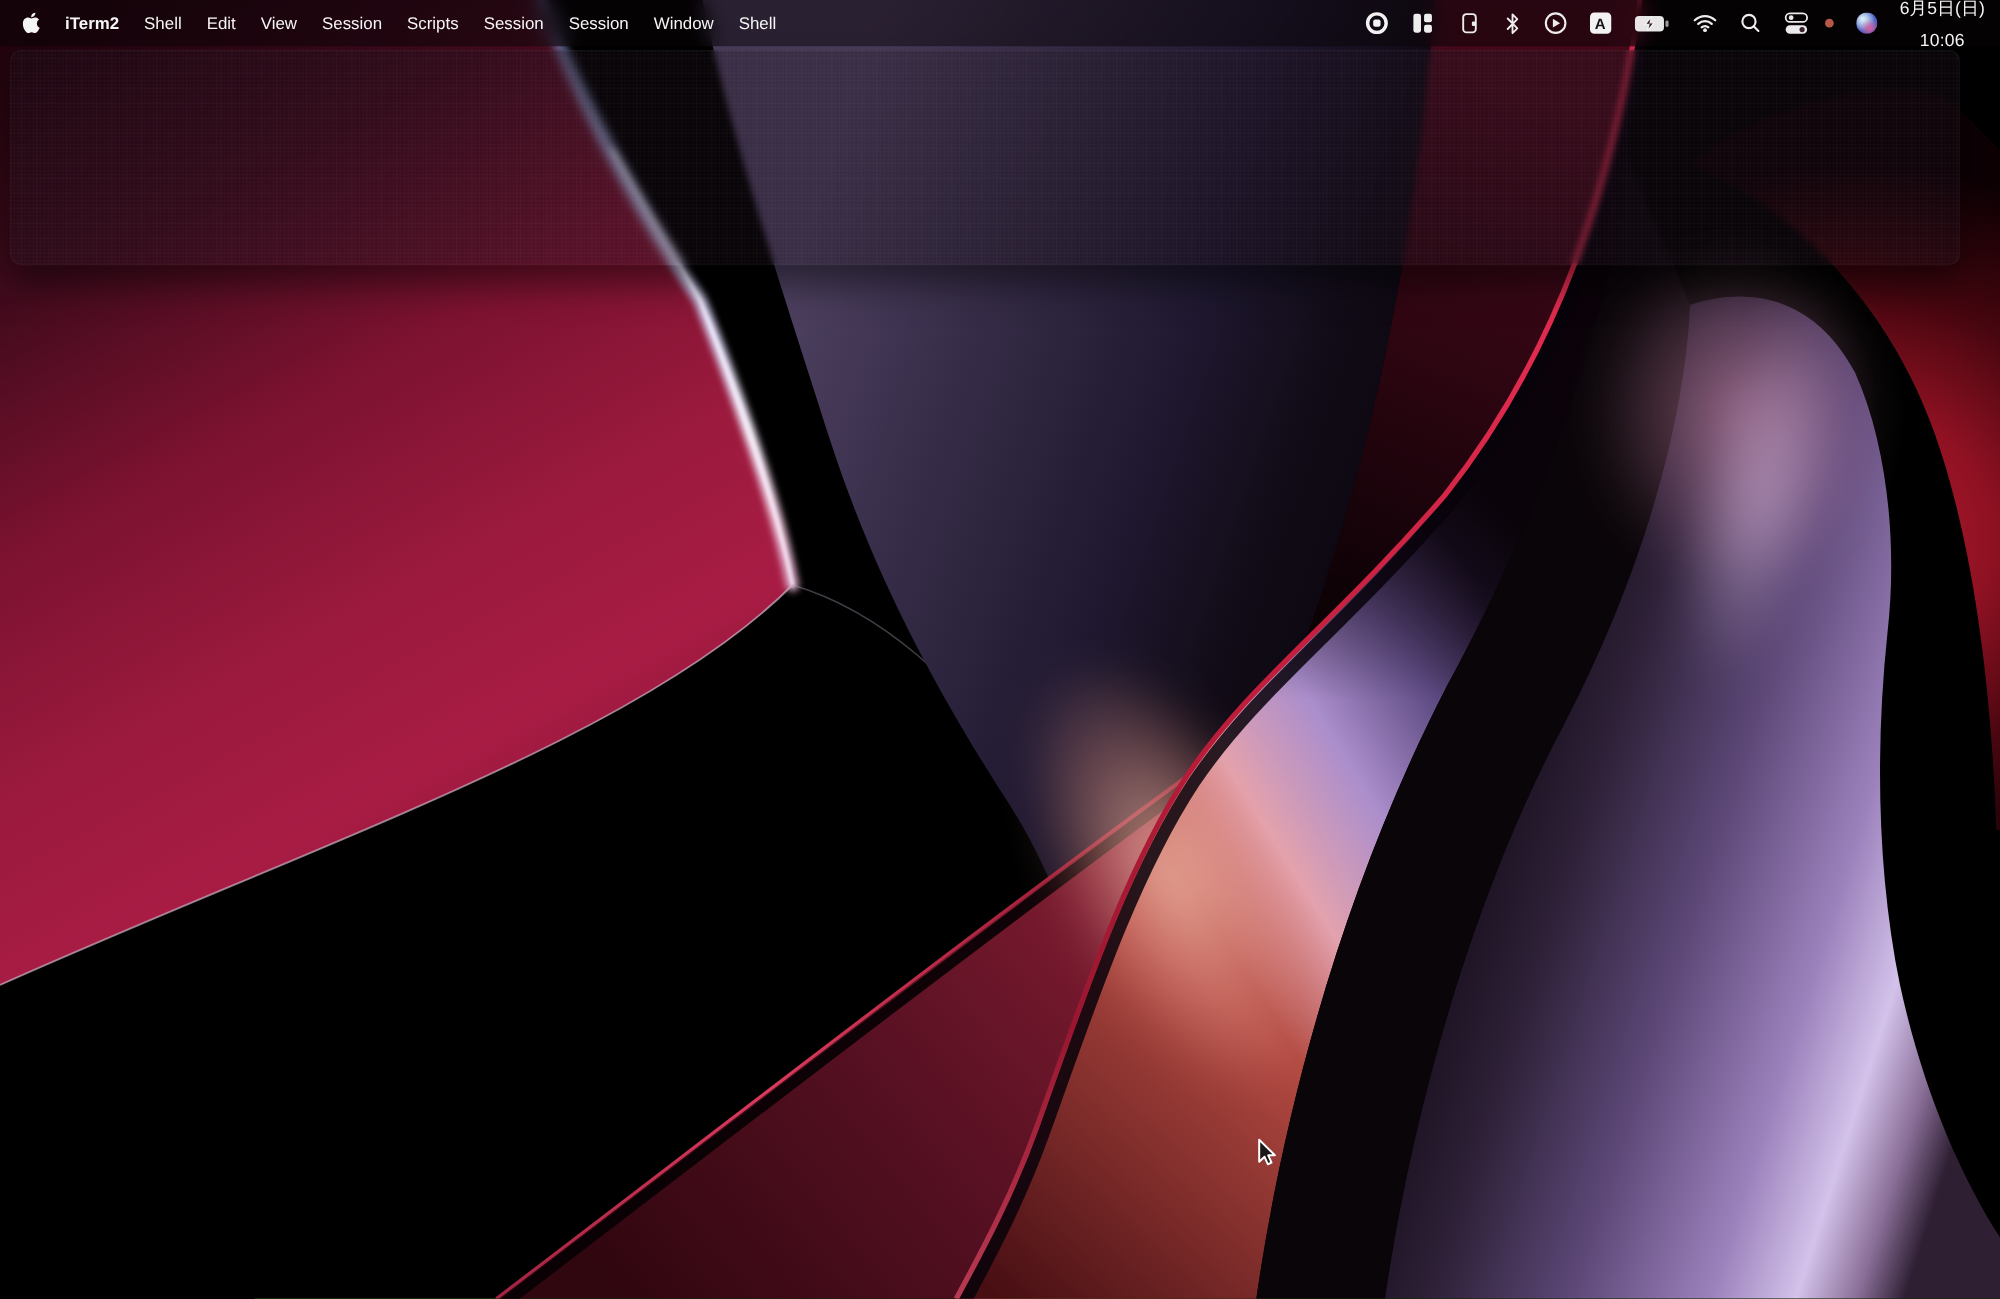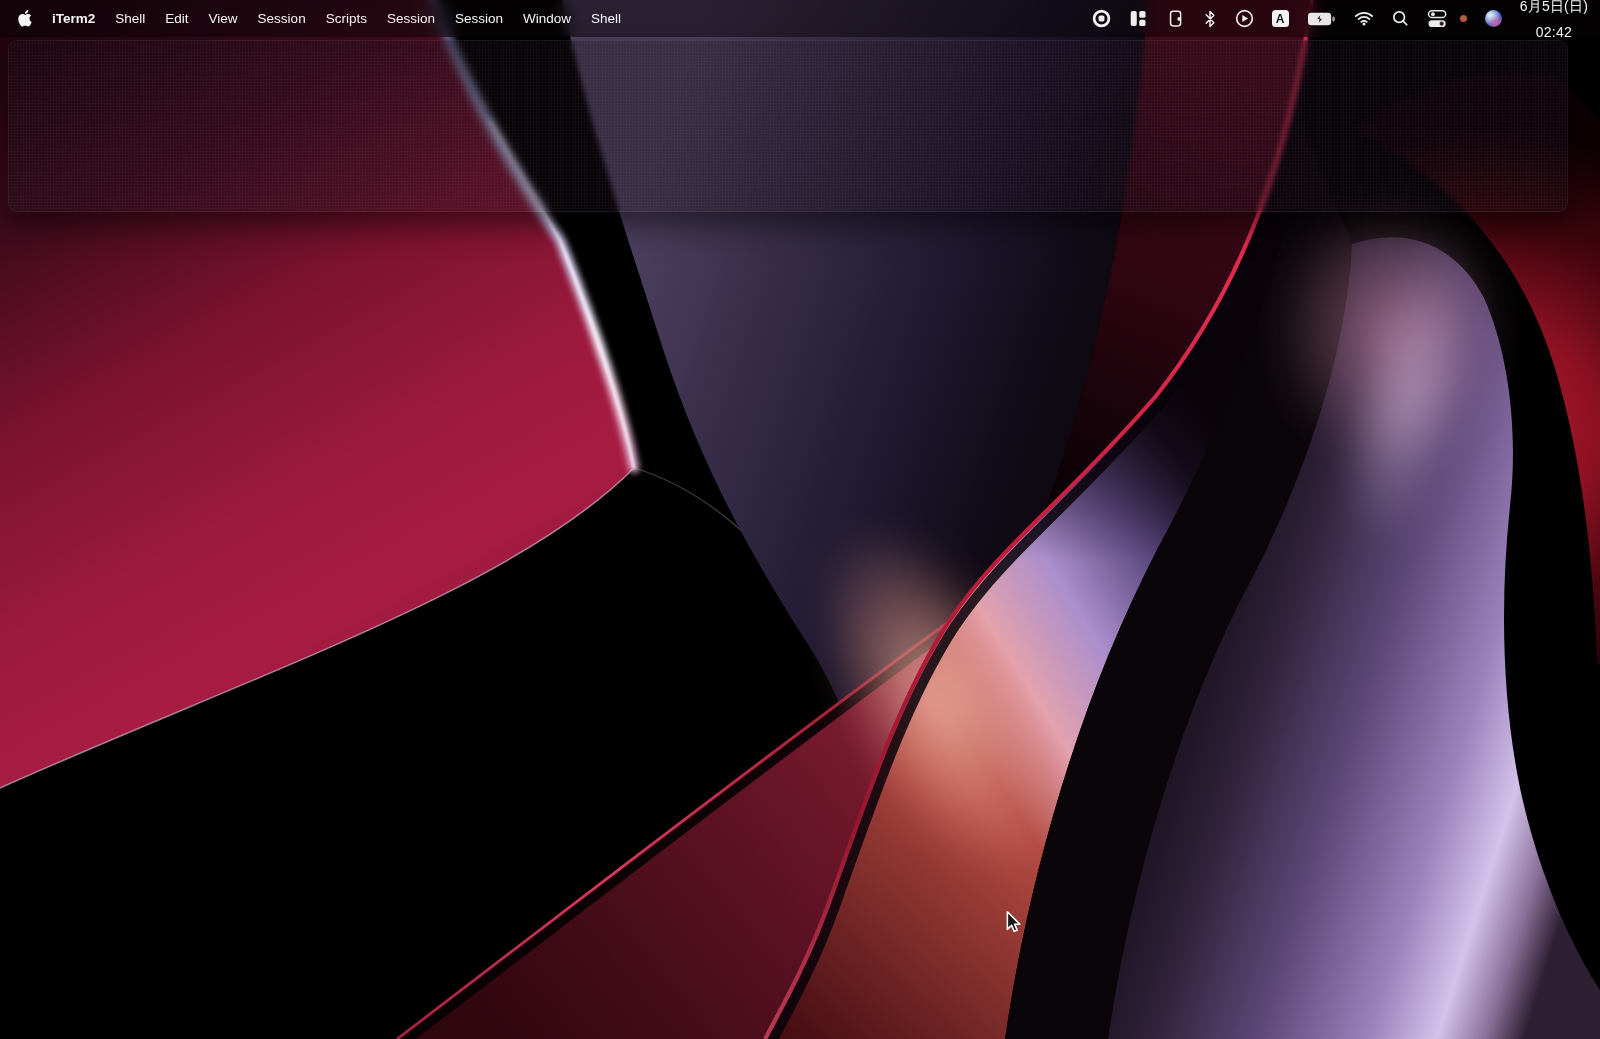--- a/index.html
+++ b/index.html
@@ -287,21 +287,21 @@
             <rect x="1.6" y="1.8" width="18" height="7.2" rx="3.6" fill="none" stroke="rgba(255,255,255,.92)" stroke-width="1.5"></rect>
             <circle cx="6.2" cy="5.4" r="2" fill="rgba(255,255,255,.92)"></circle>
             <rect x="1.6" y="11.8" width="18" height="7.2" rx="3.6" fill="rgba(255,255,255,.92)"></rect>
             <circle cx="15.4" cy="15.4" r="2.2" fill="#3a2030"></circle>
           </svg>
       </span>
       <span class="orange-dot"></span>
       <span class="sico siri-orb"></span>
       <span class="clock">
         <span>6月5日(日)</span>
-        <span>02:42</span>
+        <span>10:06</span>
       </span>
     </div>
   </div>
 
   <svg class="cursor" viewBox="0 0 28 28">
     <path d="M9,3 L9,22 L13.6,17.7 L16.4,24.1 L19.6,22.7 L16.8,16.4 L22.5,16.4 Z" fill="#1a1a1a" stroke="#ffffff" stroke-width="1.7" stroke-linejoin="round"></path>
   </svg>
 
 </div>
 

